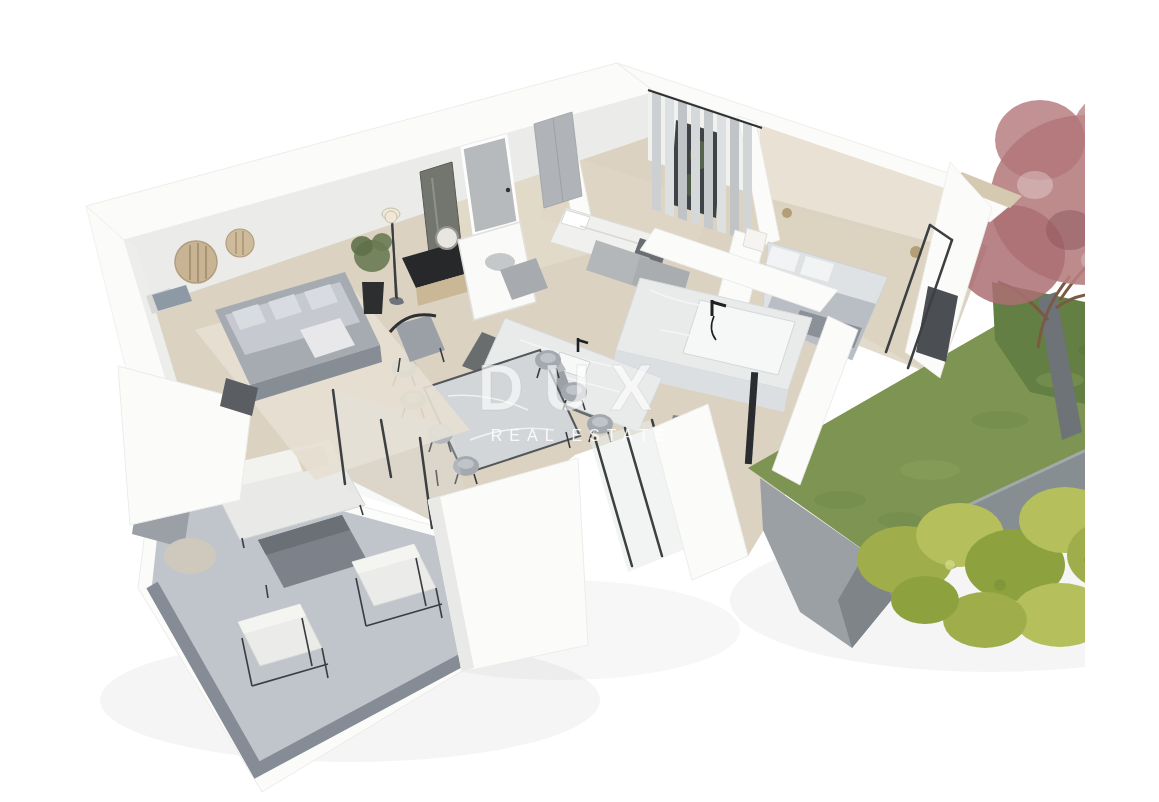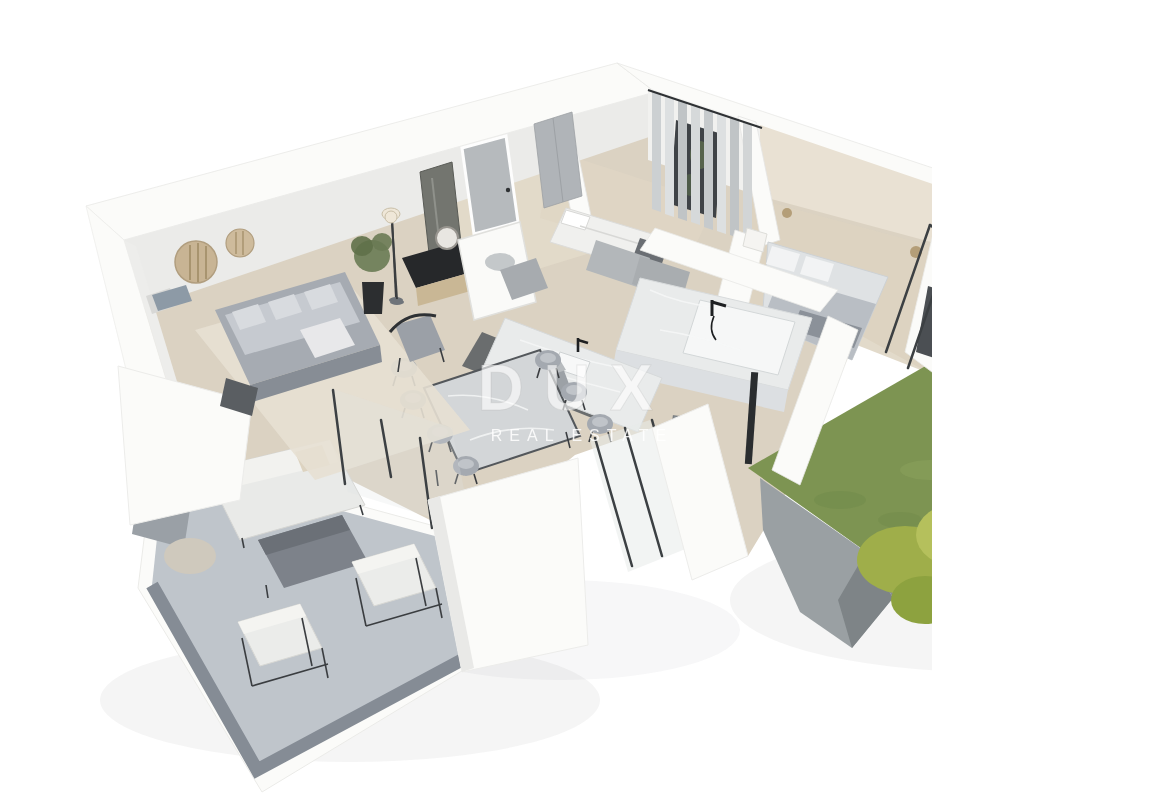--- a/index.html
+++ b/index.html
@@ -1,16 +1,16 @@
 <!DOCTYPE html>
 <html><head>
 <meta charset="utf-8">
 <style>
   html,body{margin:0;padding:0;background:#ffffff;}
-  .stage{position:relative;width:932px;height:802px;overflow:hidden;background:#737373;
+  .stage{position:relative;width:1085px;height:802px;overflow:hidden;background:#737373;
          font-family:"Liberation Sans", sans-serif;}
   svg{display:block}
   .wm-big{font-family:"Liberation Sans",sans-serif;font-weight:700;font-size:64px;
           letter-spacing:20px;fill:#ffffff;fill-opacity:.62;stroke:#9a9a9a;stroke-opacity:.18;}
   .wm-small{font-family:"Liberation Sans",sans-serif;font-weight:400;font-size:16px;
           letter-spacing:7px;fill:#ffffff;fill-opacity:.85;}
   .vein{stroke:#f6f7f7;stroke-width:1.5;fill:none;opacity:.8}
   .frameln{stroke:#3c4043;stroke-width:2.5;fill:none;stroke-linecap:round}
   .thinleg{stroke:#3a3d40;stroke-width:1.6;fill:none}
 </style>

